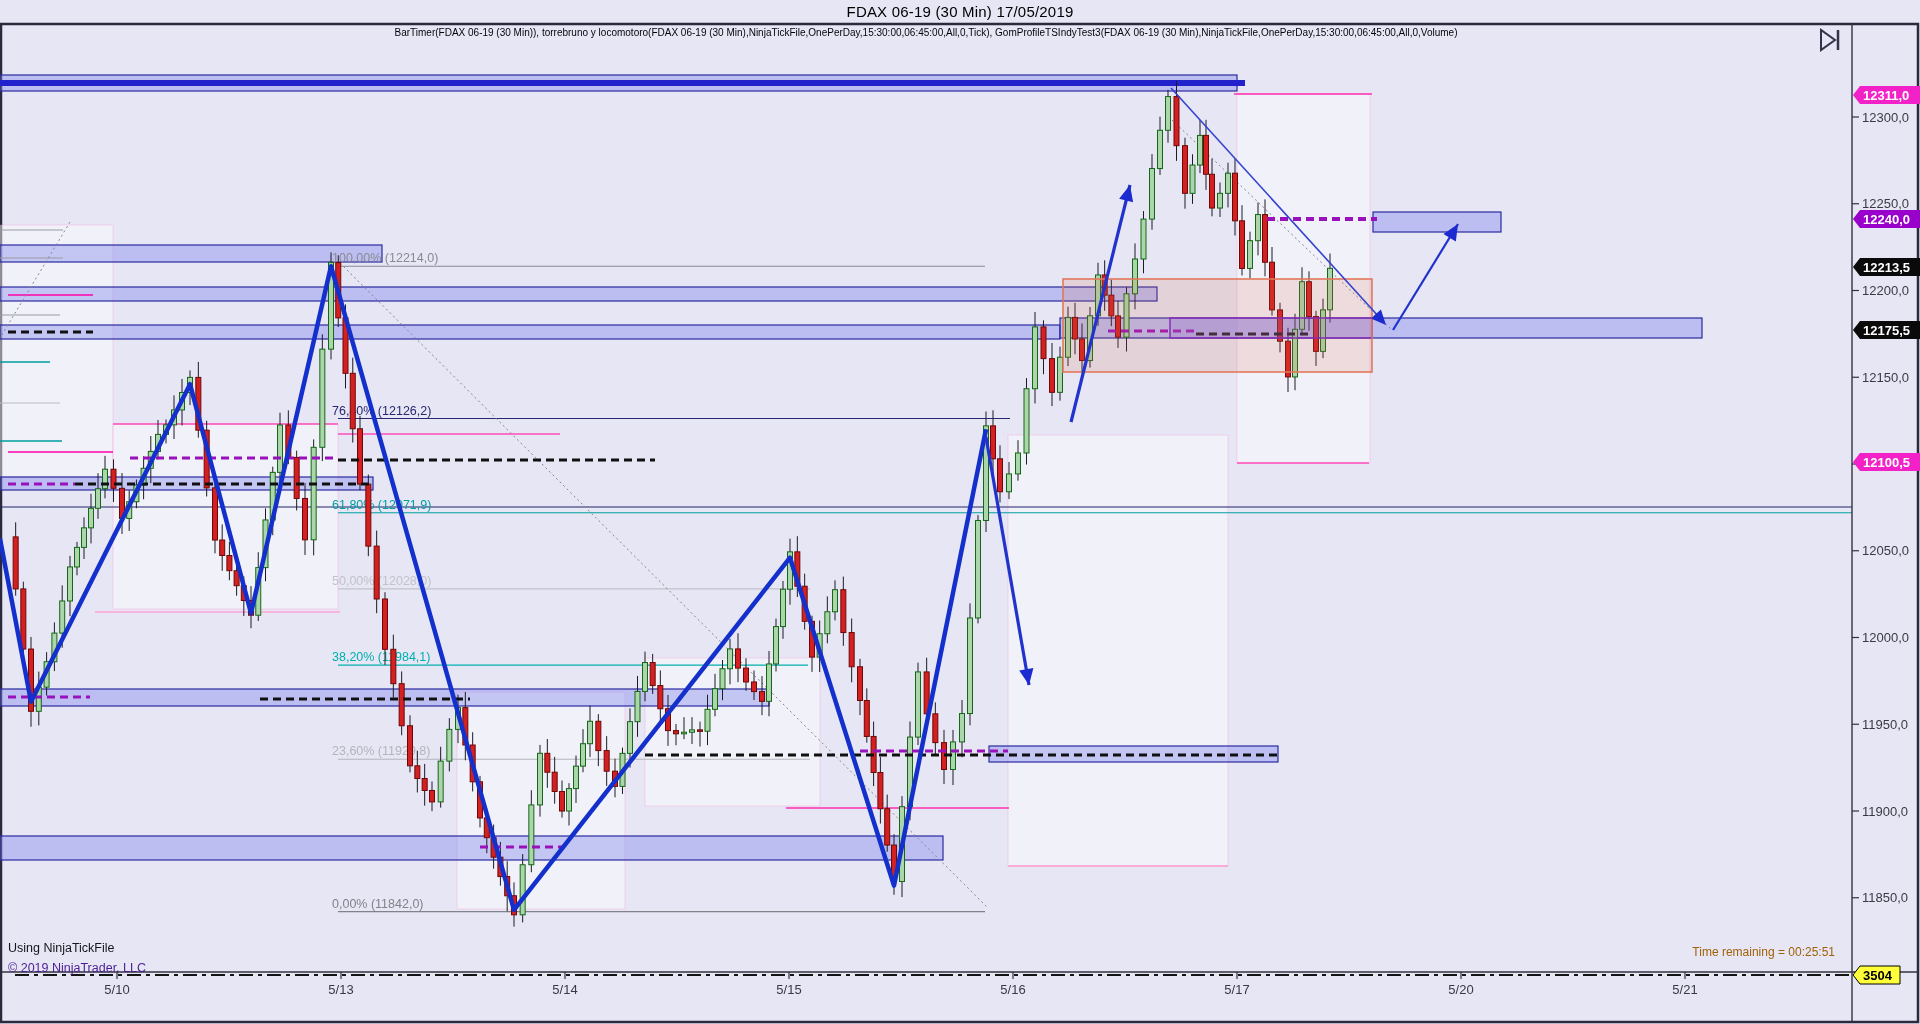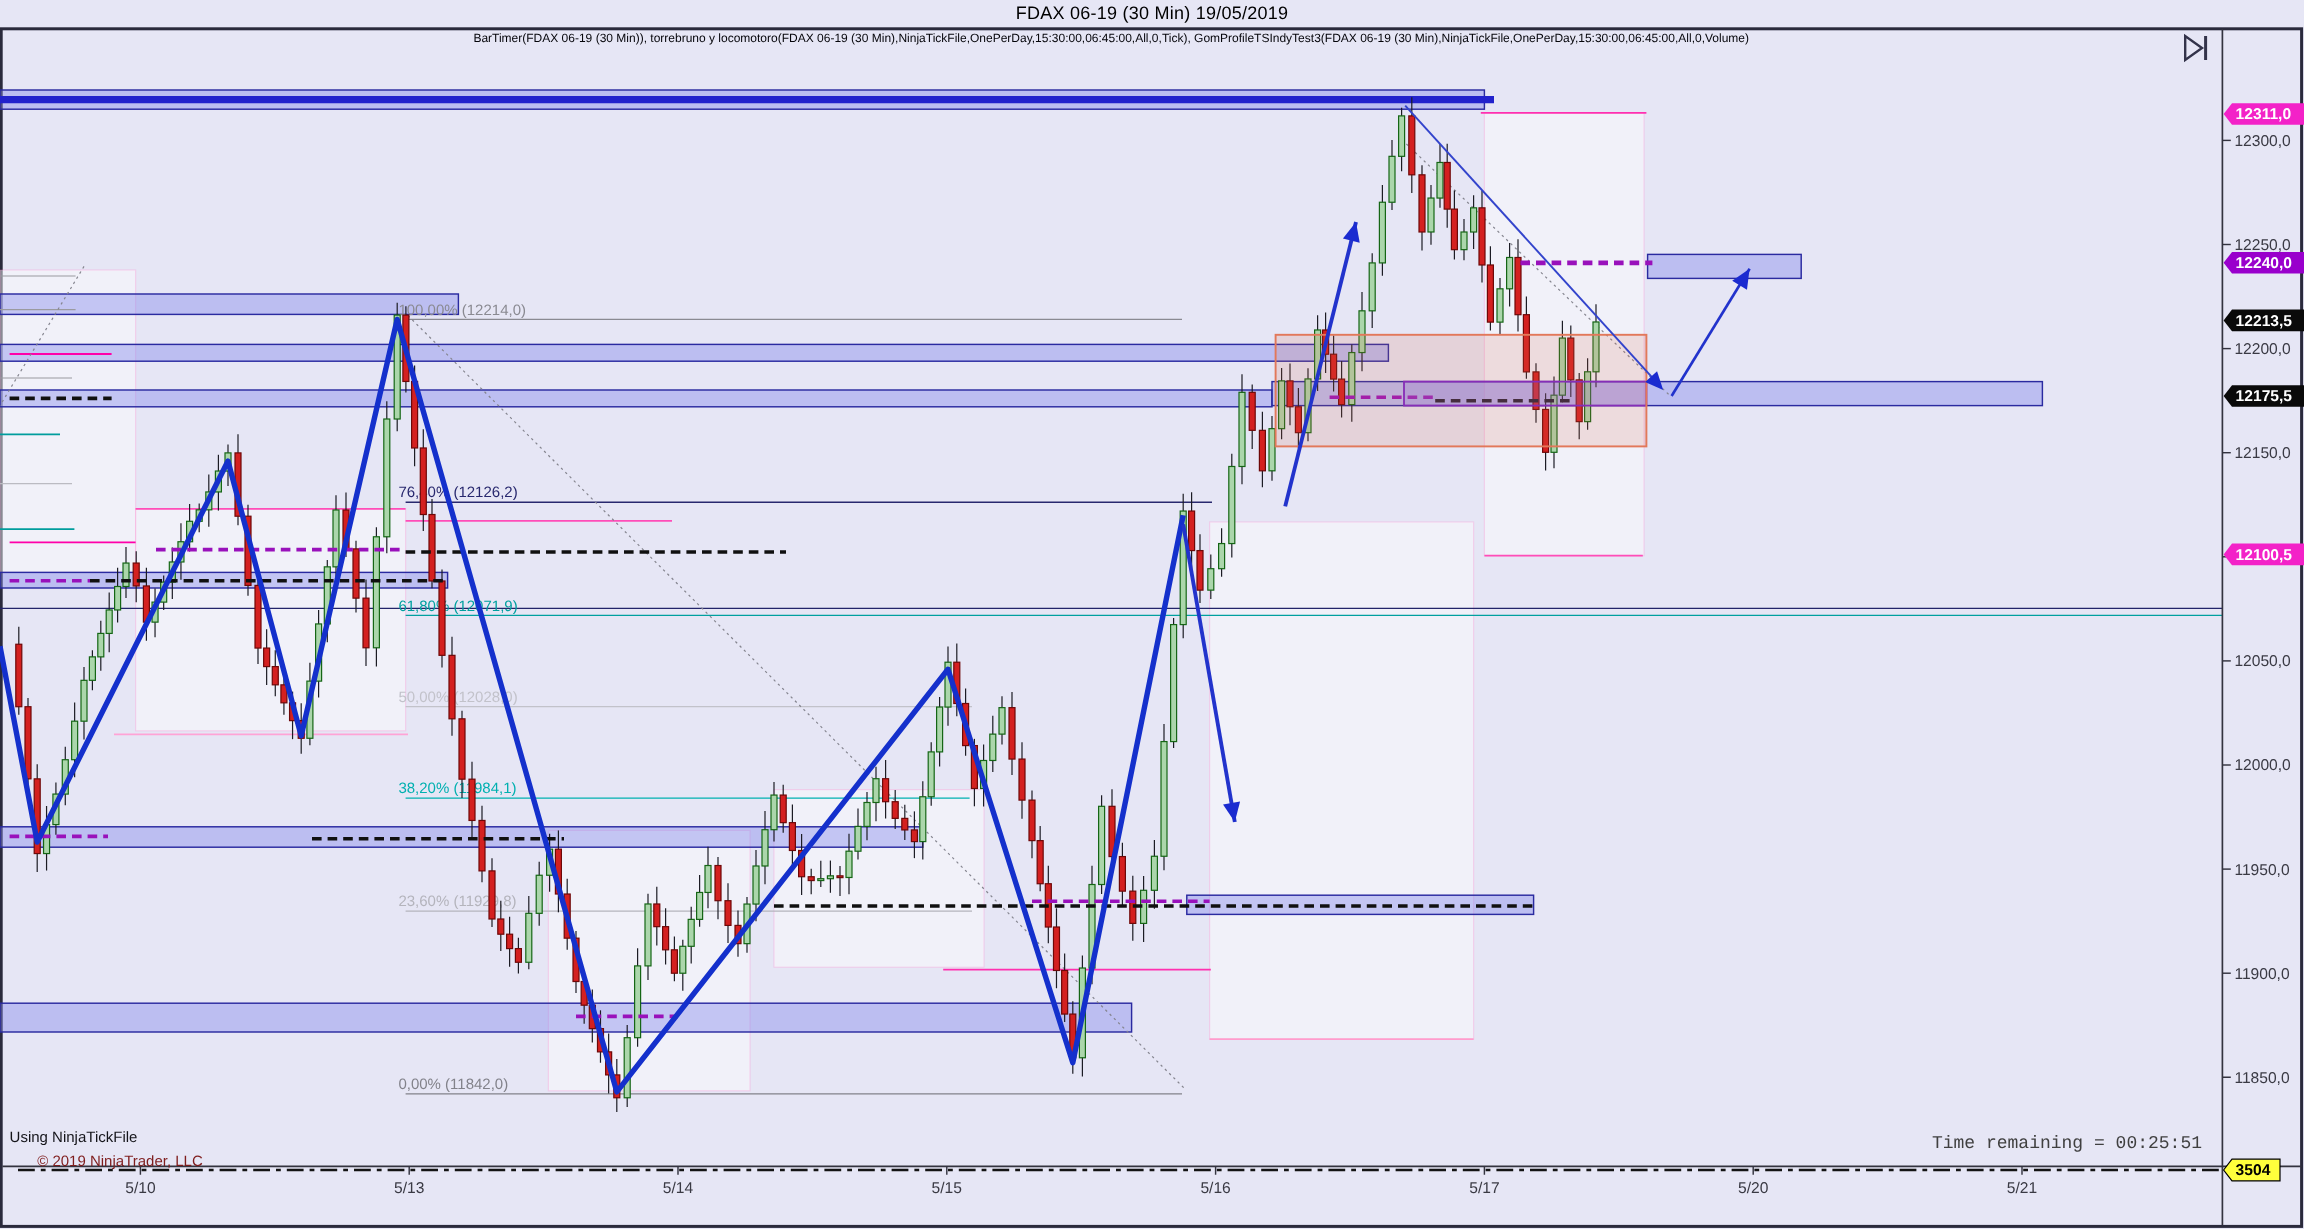--- a/index.html
+++ b/index.html
@@ -1,29 +1,29 @@
 <!DOCTYPE html>
 <html><head>
 <meta charset="utf-8">
 <style>
   html,body{margin:0;padding:0;width:1920px;height:1024px;overflow:hidden;
     background:#e6e6f5;font-family:"Liberation Sans",sans-serif;}
   .titlebar{position:absolute;left:0;top:0;width:1920px;height:23px;text-align:center;
     font-size:15px;color:#000;line-height:23px;letter-spacing:.2px;}
   .indicator{position:absolute;left:6px;top:27px;width:1840px;font-size:10px;color:#05050a;white-space:nowrap;text-align:center;}
   .footer-l1{position:absolute;left:8px;top:941px;font-size:12.5px;color:#15151a;text-align:center;}
-  .footer-l2{position:absolute;left:8px;top:961px;font-size:12.5px;color:#7f1d1d;margin-left:23px;}
-  .time-remaining{position:absolute;right:85px;top:945px;font-size:15px;color:#404040;font-family:Liberation Mono, monospace;}
+  .footer-l2{position:absolute;left:8px;top:961px;font-size:12.5px;color:#4c1d95;}
+  .time-remaining{position:absolute;right:85px;top:945px;font-size:12px;color:#a16207;}
   svg{position:absolute;left:0;top:0;}
   .replay{position:absolute;left:1818px;top:28px;width:26px;height:24px;cursor:pointer;}
 </style>
 </head>
 <body>
 
-<div class="titlebar">FDAX 06-19 (30 Min)  19/05/2019</div>
+<div class="titlebar">FDAX 06-19 (30 Min)  17/05/2019</div>
 
 <div class="indicator">BarTimer(FDAX 06-19 (30 Min)), torrebruno y locomotoro(FDAX 06-19 (30 Min),NinjaTickFile,OnePerDay,15:30:00,06:45:00,All,0,Tick), GomProfileTSIndyTest3(FDAX 06-19 (30 Min),NinjaTickFile,OnePerDay,15:30:00,06:45:00,All,0,Volume)</div>
 
 <svg id="chart" width="1920" height="1024" viewBox="0 0 1920 1024">
     <rect x="1" y="24" width="1917" height="998" fill="none" stroke="#2a2a3c" stroke-width="2.5"></rect>
     <g>
       <rect x="0" y="225" width="113" height="252" fill="rgba(255,255,255,0.45)" stroke="rgba(255,120,200,0.25)" stroke-width="1"></rect>
       <rect x="113" y="424" width="225" height="185" fill="rgba(255,255,255,0.45)" stroke="rgba(255,120,200,0.25)" stroke-width="1"></rect>
       <rect x="457" y="692" width="168" height="217" fill="rgba(255,255,255,0.45)" stroke="rgba(255,120,200,0.25)" stroke-width="1"></rect>
       <rect x="645" y="658" width="175" height="148" fill="rgba(255,255,255,0.45)" stroke="rgba(255,120,200,0.25)" stroke-width="1"></rect>

